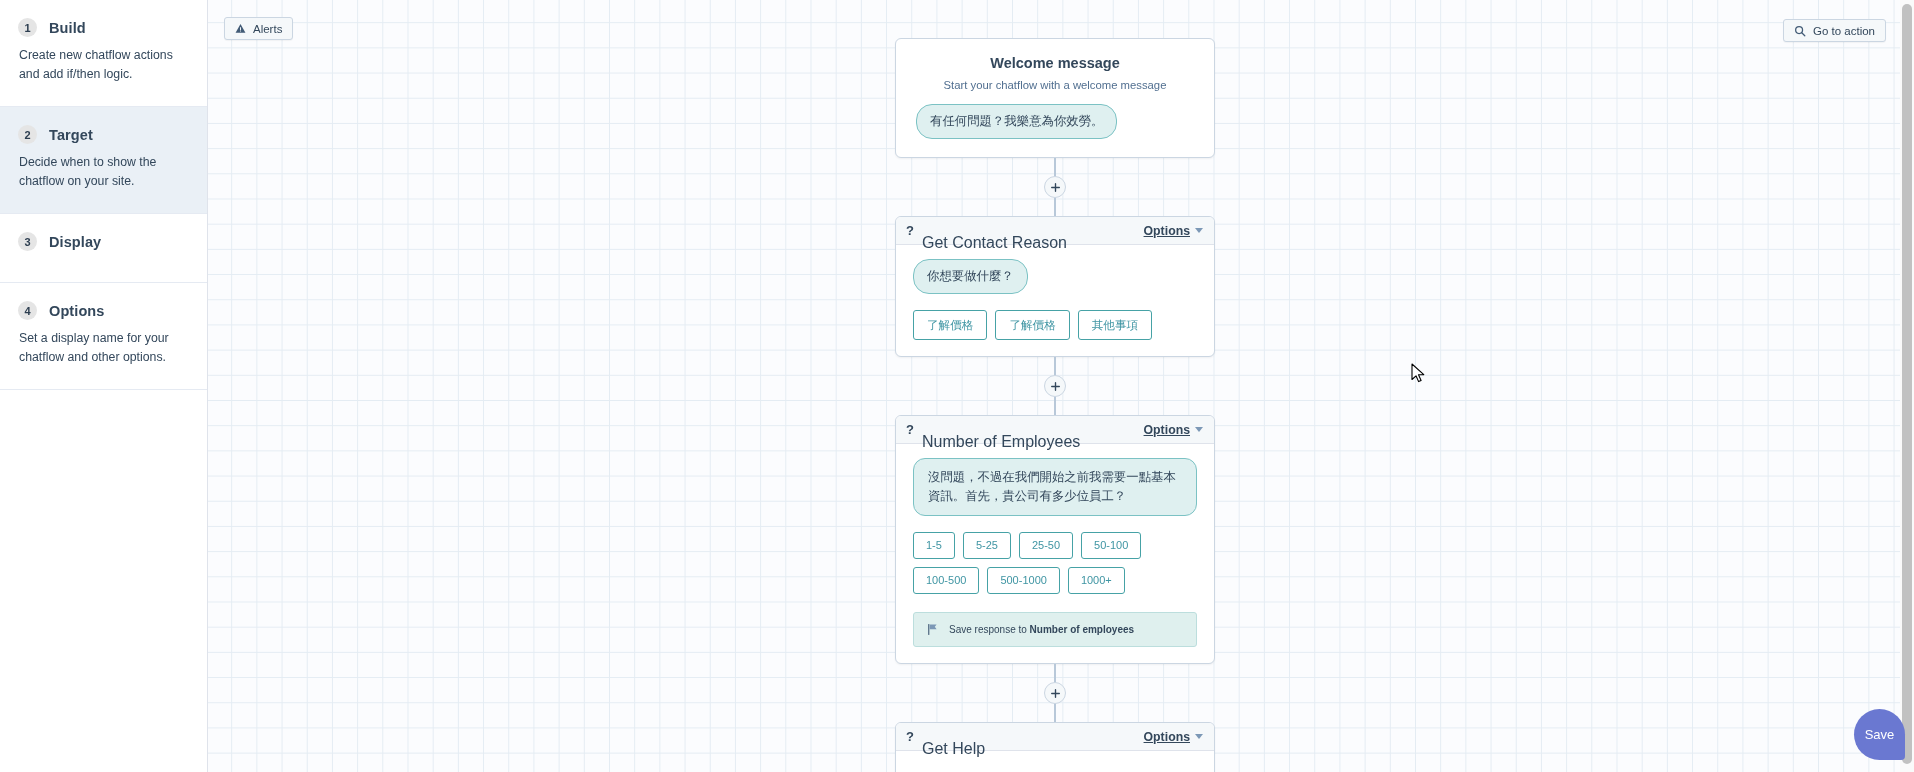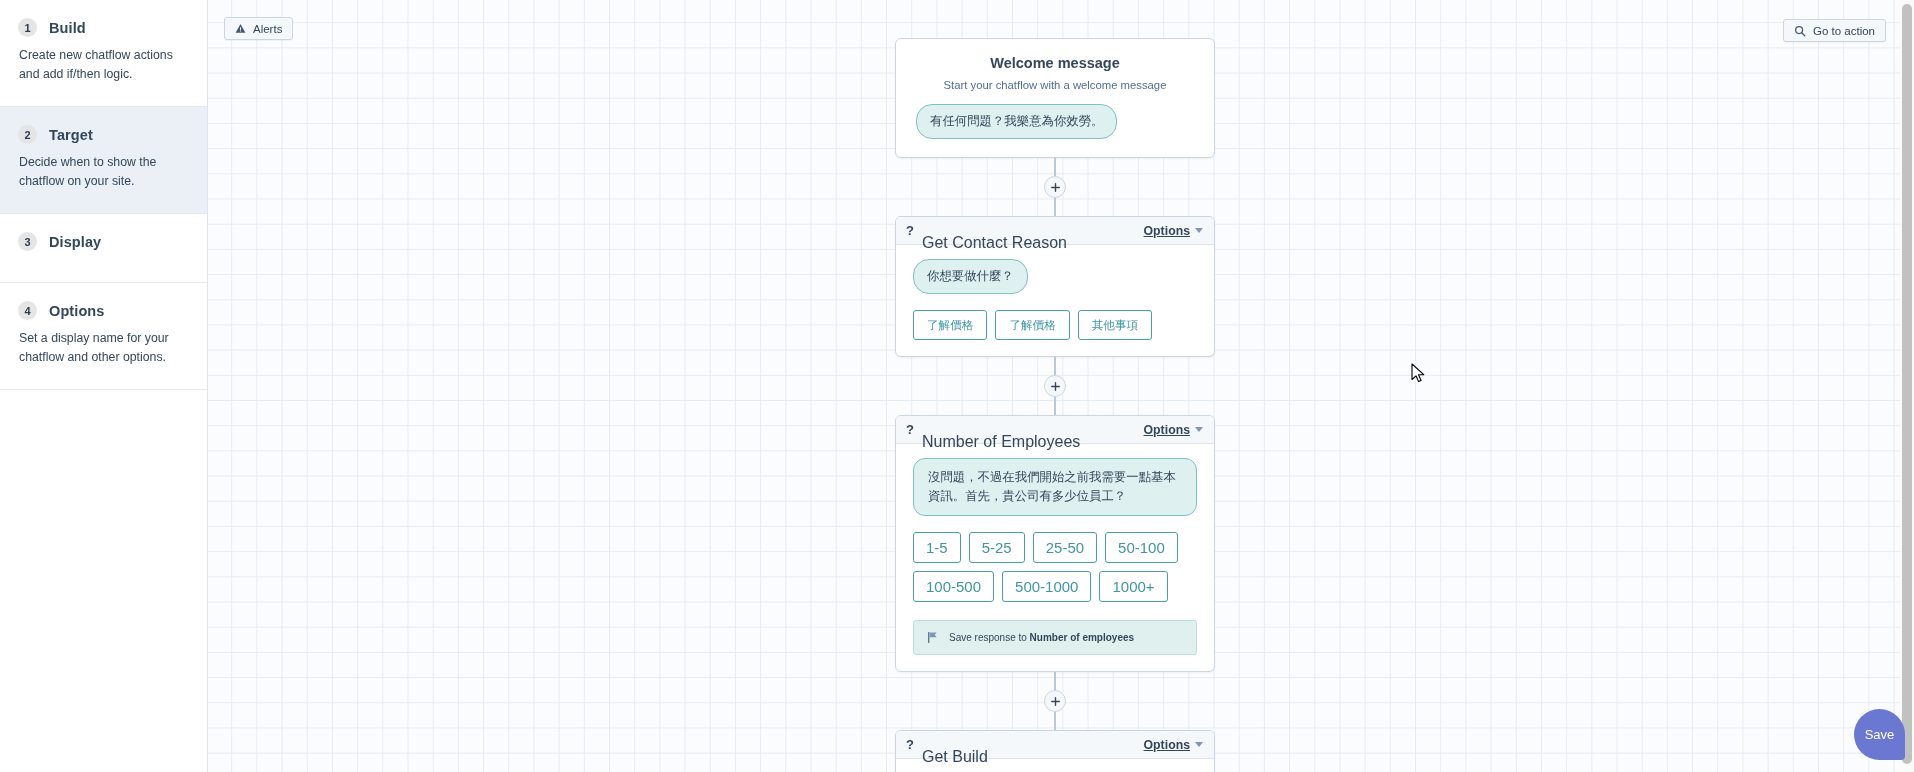--- a/index.html
+++ b/index.html
@@ -128,21 +128,21 @@
   }
   .bubble.wide { display: block; border-radius: 12px; padding: 9px 14px; }
 
   
   .qr-row { display: flex; flex-wrap: wrap; gap: 8px; margin-top: 16px; }
   .qr {
     border: 1px solid #46a2a6;
     background: #ffffff;
     border-radius: 3px;
     padding: 7px 12px;
-    font-size: 15px;
+    font-size: 11px;
     color: #3f95a3;
     cursor: pointer;
     line-height: 1;
     white-space: nowrap;
   }
   .qr.cjk { font-size: 11.6px; padding: 8px 13px; }
 
   
   .save-row {
     display: flex; align-items: center; gap: 10px;
@@ -368,21 +368,21 @@
           <svg width="11" height="11" viewBox="0 0 16 16" stroke="#33475b" stroke-width="2" stroke-linecap="round">
             <line x1="8" y1="2.5" x2="8" y2="13.5"></line>
               <line x1="2.5" y1="8" x2="13.5" y2="8"></line>
           </svg>
         </div>
       </div>
 
       <div class="card">
         <div class="card-header">
           <span class="qmark">?</span>
-          <span class="card-title">Get Build</span>
+          <span class="card-title">Get Help</span>
           <span class="opt-wrap">
             <span class="opt-label">Options</span>
             <span class="caret"></span>
           </span>
         </div>
         <div class="card-body" style="height:60px;"></div>
       </div>
 
     </div>
 

